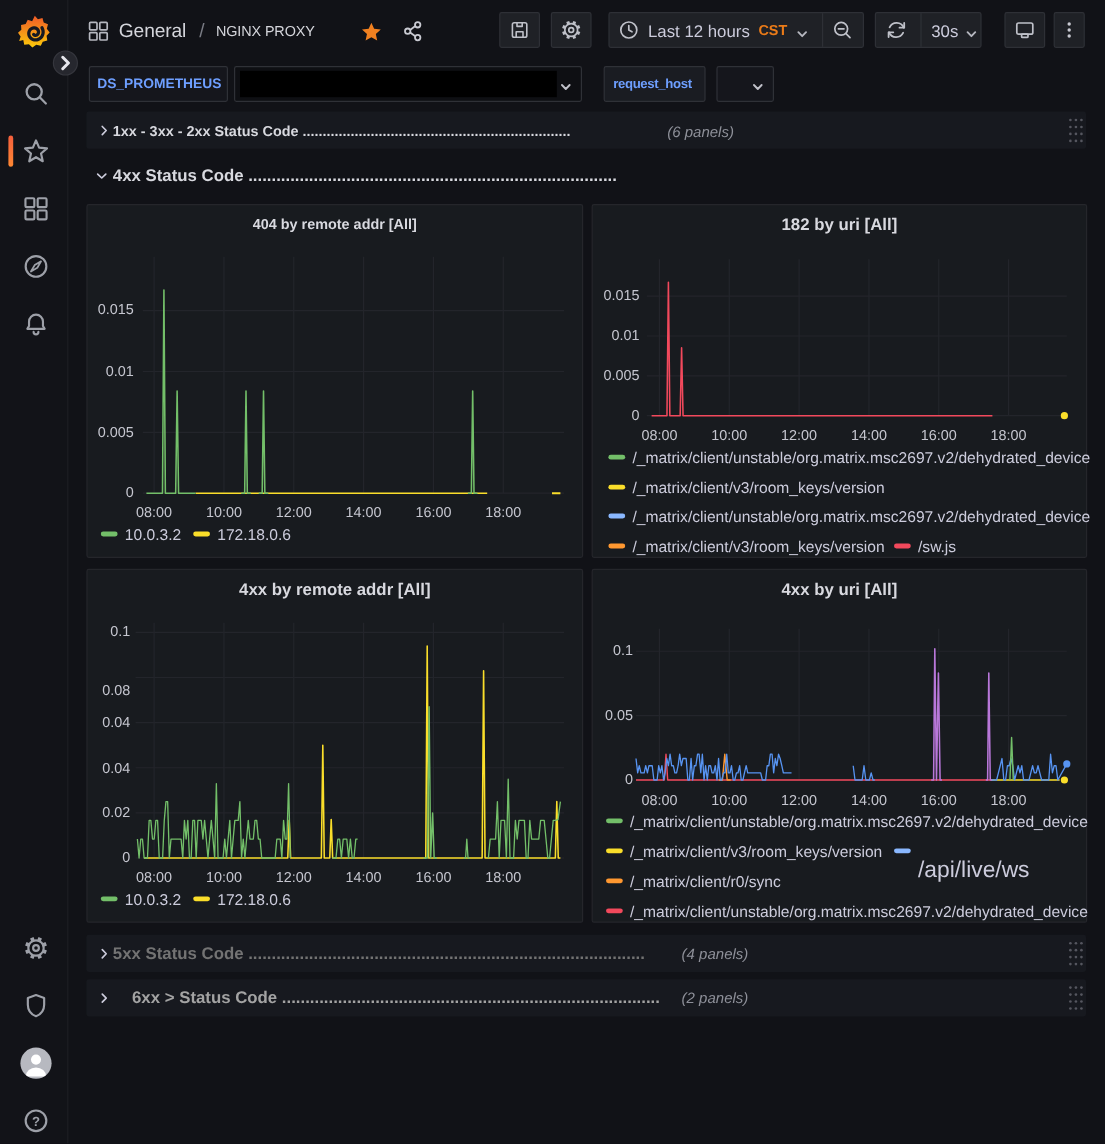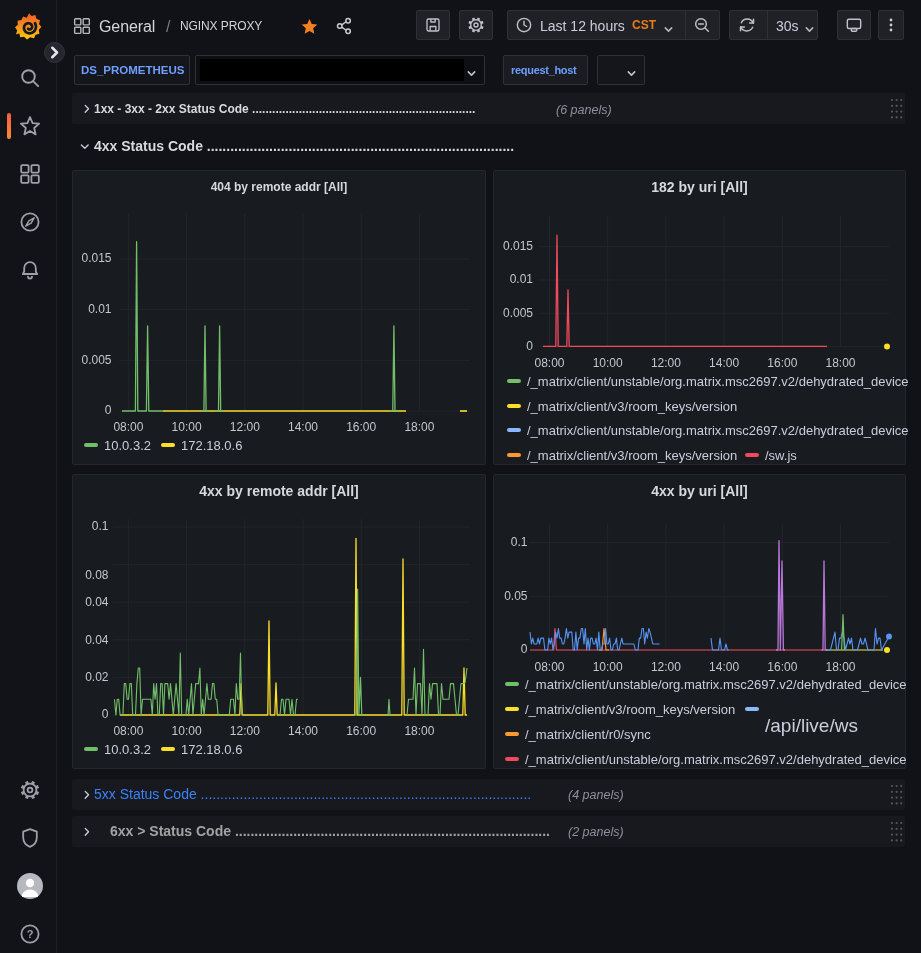--- a/index.html
+++ b/index.html
@@ -173,21 +173,21 @@
     <circle cx="11.2" cy="19.4" r="1.1" fill="#55565f"></circle>
   </svg>
 <svg style="position:absolute;left:79px;top:141px;" width="11" height="11" viewBox="0 0 12 12" fill="none">
     <path d="M2.6 4.4 6.3 8 10 4.4" stroke="#ccccdc" stroke-width="1.5" stroke-linecap="round" stroke-linejoin="round"></path>
   </svg>
 <div style="position:absolute;left:94px;top:135.9px;font-size:14px;color:#d8d9df;font-weight:700;white-space:nowrap;line-height:20px;">4xx Status Code ...............................................................................</div>
 <div style="position:absolute;left:72px;top:779px;width:833px;height:31px;background:#17191f;border-radius:2px;"></div>
 <svg style="position:absolute;left:81px;top:789px;" width="11" height="11" viewBox="0 0 12 12" fill="none">
     <path d="M4.6 2.6 8.2 6.3 4.6 10" stroke="#ccccdc" stroke-width="1.5" stroke-linecap="round" stroke-linejoin="round"></path>
   </svg>
-<div style="position:absolute;left:94px;top:783.9px;font-size:14px;color:#3b82f6;font-weight:400;white-space:nowrap;line-height:20px;">5xx Status Code .....................................................................................</div>
+<div style="position:absolute;left:94px;top:783.9px;font-size:14px;color:#737373;font-weight:700;white-space:nowrap;line-height:20px;">5xx Status Code .....................................................................................</div>
 <div style="position:absolute;left:568px;top:786.0px;font-size:12.5px;color:#8e9099;font-weight:400;white-space:nowrap;line-height:18px;font-style:italic;">(4 panels)</div>
 <svg style="position:absolute;left:890px;top:784px;" width="14" height="22" viewBox="0 0 14 22" fill="none">
     <circle cx="2.0" cy="2.0" r="1.1" fill="#55565f"></circle>
     <circle cx="6.6" cy="2.0" r="1.1" fill="#55565f"></circle>
     <circle cx="11.2" cy="2.0" r="1.1" fill="#55565f"></circle>
     <circle cx="2.0" cy="7.8" r="1.1" fill="#55565f"></circle>
     <circle cx="6.6" cy="7.8" r="1.1" fill="#55565f"></circle>
     <circle cx="11.2" cy="7.8" r="1.1" fill="#55565f"></circle>
     <circle cx="2.0" cy="13.6" r="1.1" fill="#55565f"></circle>
     <circle cx="6.6" cy="13.6" r="1.1" fill="#55565f"></circle>

